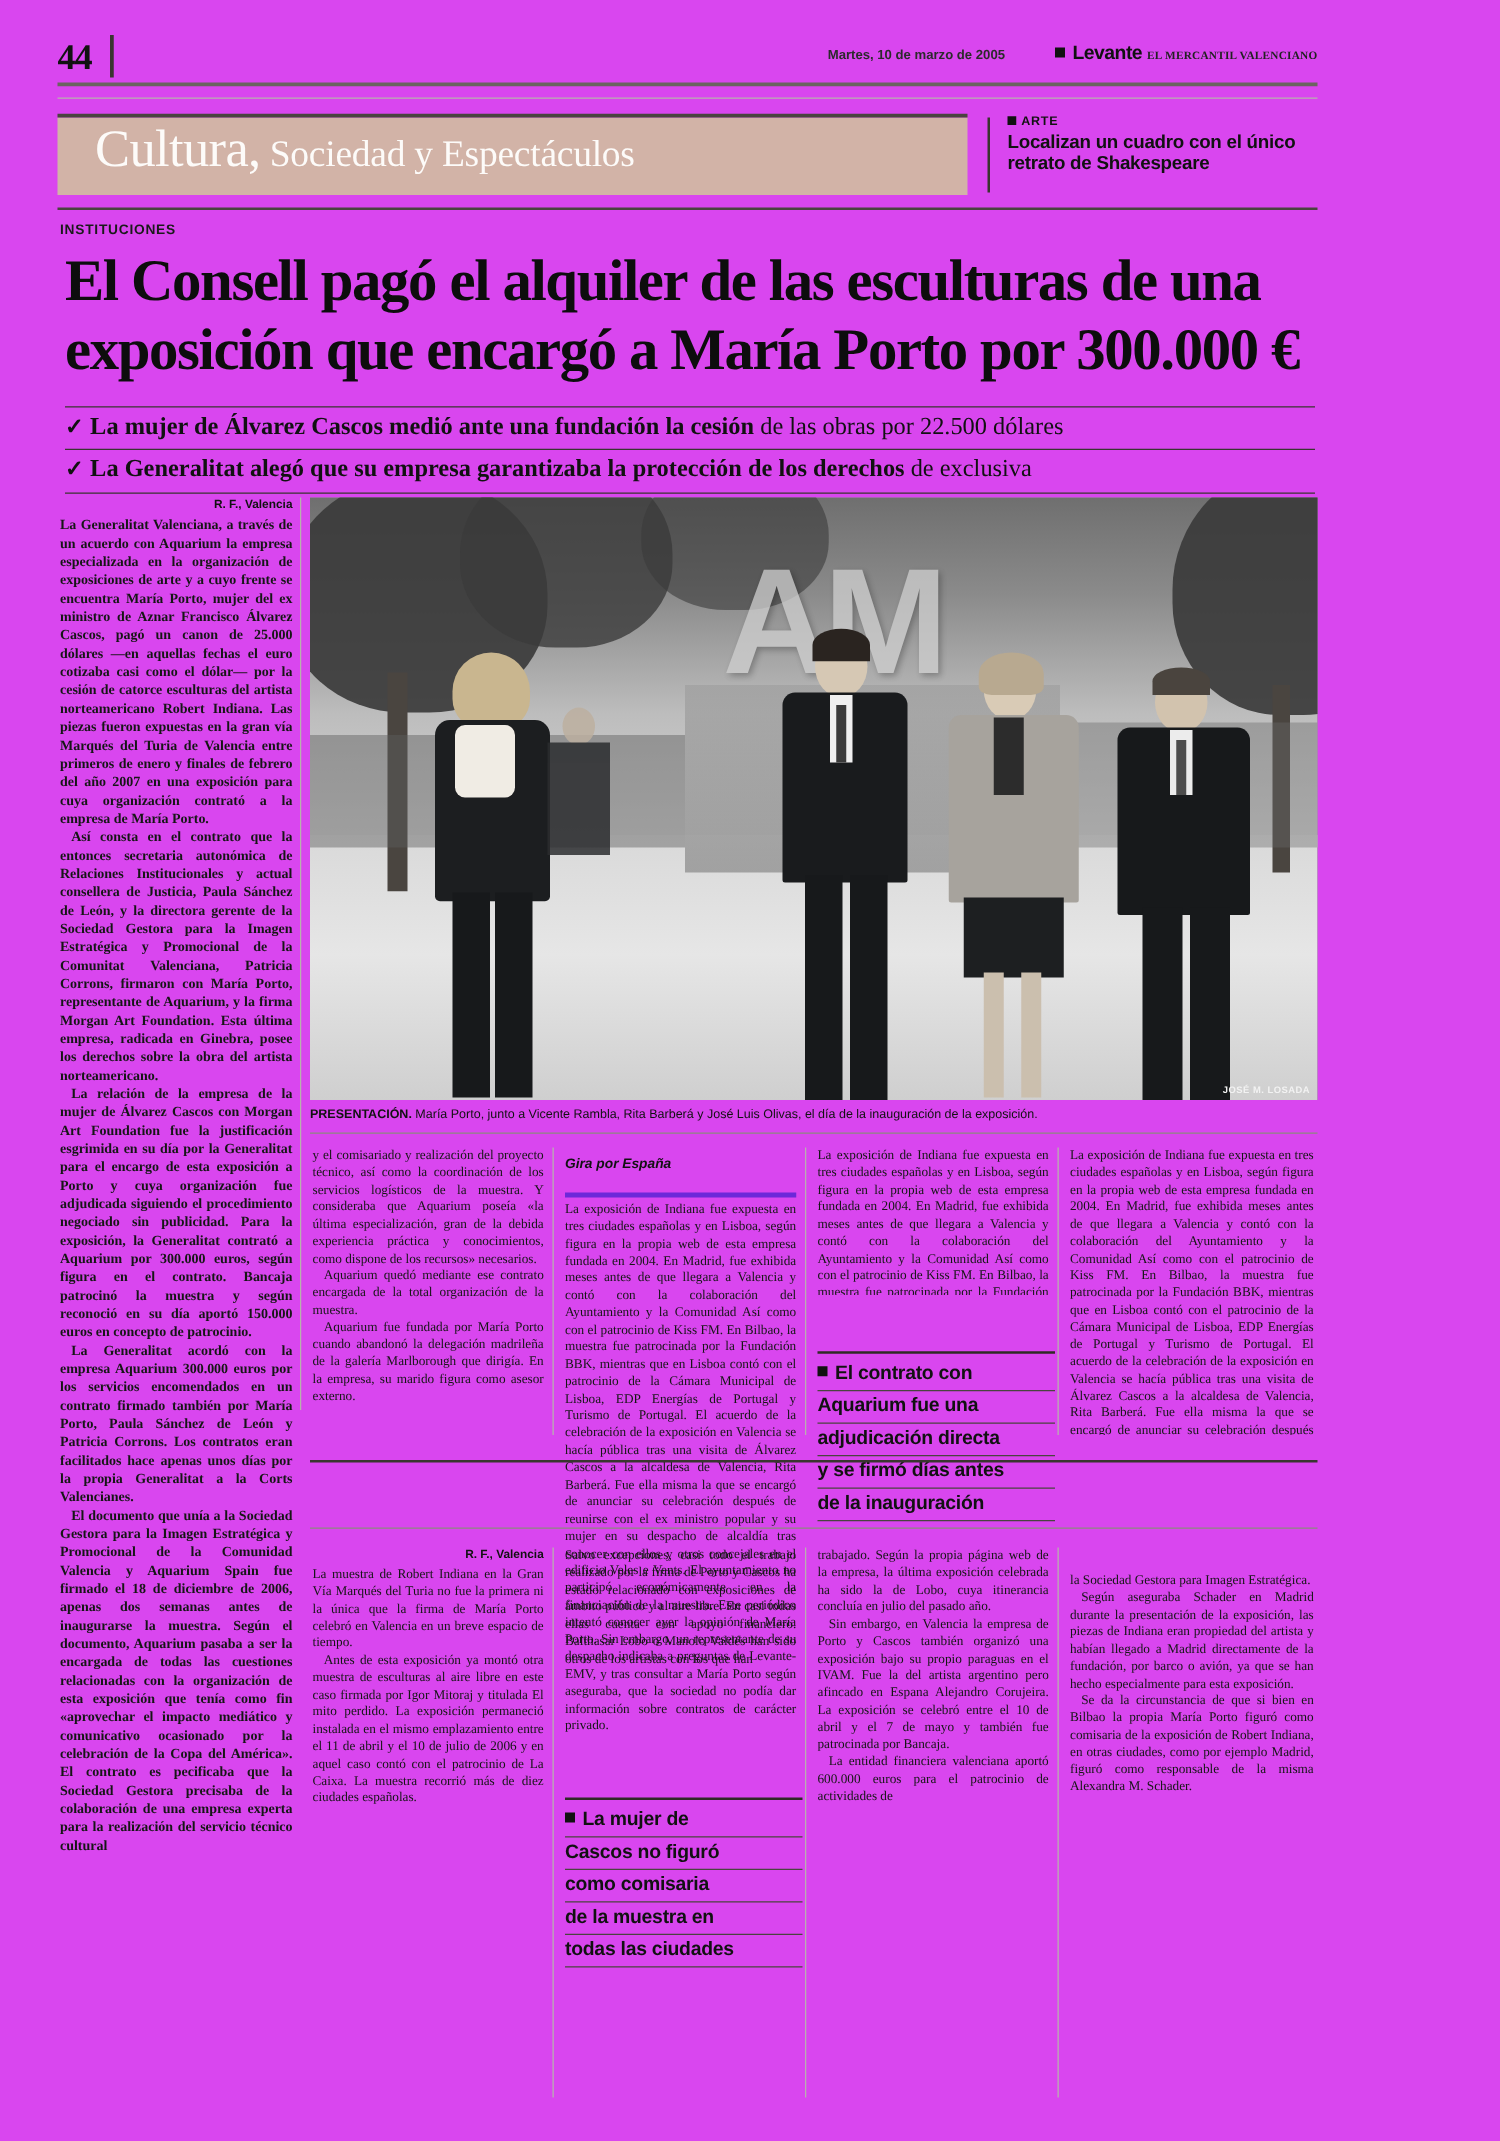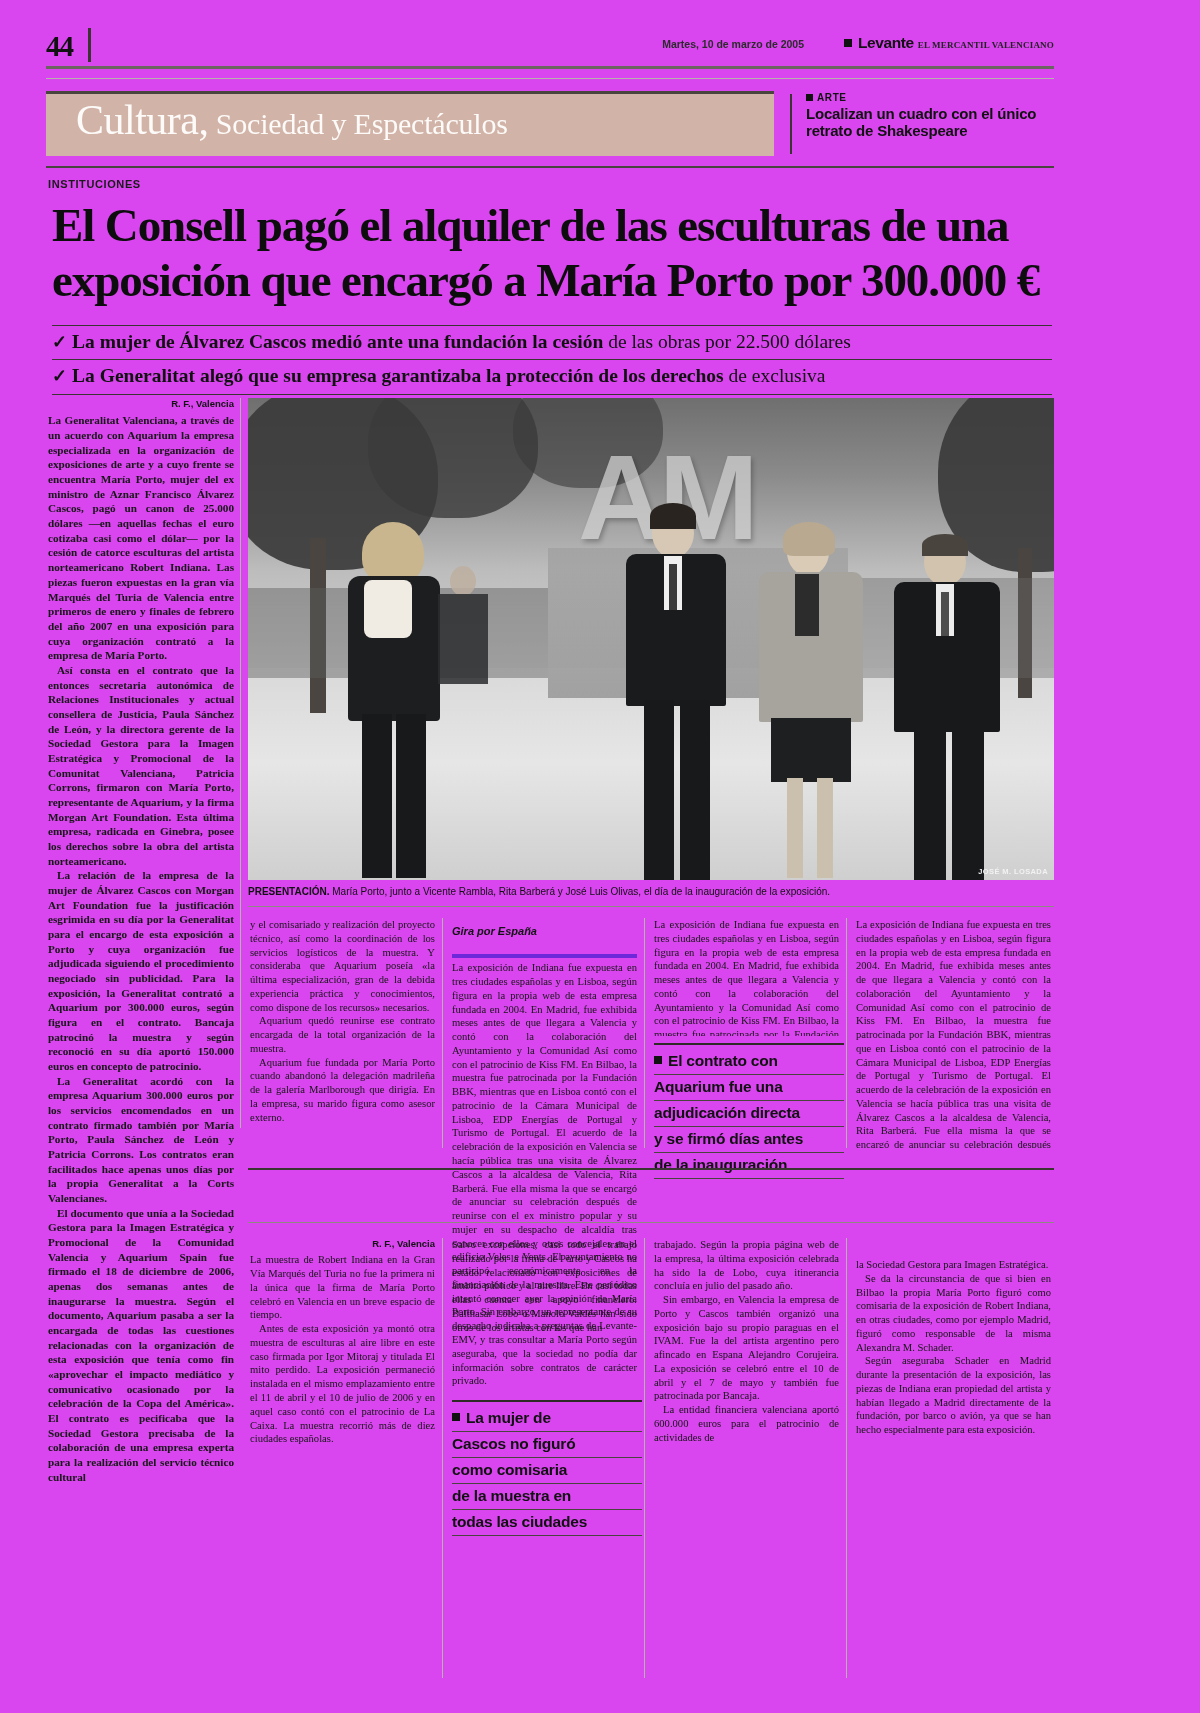--- a/index.html
+++ b/index.html
@@ -329,20 +329,21 @@
 
   
   .pullquote {
     position: absolute;
     font-family: "Liberation Sans", sans-serif;
     font-size: 15.5px;
     font-weight: bold;
     line-height: 1.55;
     color: #111;
     letter-spacing: -0.2px;
+    margin-top: 38px;
   }
   .pullquote .sq {
     display: inline-block;
     width: 8px; height: 8px;
     background: #111;
     margin-right: 6px;
     position: relative; top: -2px;
   }
   .pq-line {
     border-bottom: 1px solid #4a443f;
@@ -506,21 +507,21 @@
     <div class="credit">JOSÉ M. LOSADA</div>
   </div>
 
   <div class="caption">
     <b>PRESENTACIÓN.</b><span> María Porto, junto a Vicente Rambla, Rita Barberá y José Luis Olivas, el día de la inauguración de la exposición.</span>
   </div>
   <div class="rule-under-cap"></div>
 
   <div class="bodycol" style="left:250px; top:918px; width:185px;">
     <p class="first">y el comisariado y realización del proyecto técnico, así como la coordinación de los servicios logísticos de la muestra. Y consideraba que Aquarium poseía «la última especialización, gran de la debida experiencia práctica y conocimientos, como dispone de los recursos» necesarios.</p>
-    <p>Aquarium quedó reunirse ese contrato encargada de la total organización de la muestra.</p>
+    <p>Aquarium quedó mediante ese contrato encargada de la total organización de la muestra.</p>
     <p>Aquarium fue fundada por María Porto cuando abandonó la delegación madrileña de la galería Marlborough que dirigía. En la empresa, su marido figura como asesor externo.</p>
   </div>
   <div class="colrule" style="left:442px; top:918px; height:230px;"></div>
 
   <div class="bodycol" style="left:452px; top:918px; width:185px;">
     <div class="subhead">Gira por España</div>
     <p class="first">La exposición de Indiana fue expuesta en tres ciudades españolas y en Lisboa, según figura en la propia web de esta empresa fundada en 2004. En Madrid, fue exhibida meses antes de que llegara a Valencia y contó con la colaboración del Ayuntamiento y la Comunidad Así como con el patrocinio de Kiss FM. En Bilbao, la muestra fue patrocinada por la Fundación BBK, mientras que en Lisboa contó con el patrocinio de la Cámara Municipal de Lisboa, EDP Energías de Portugal y Turismo de Portugal. El acuerdo de la celebración de la exposición en Valencia se hacía pública tras una visita de Álvarez Cascos a la alcaldesa de Valencia, Rita Barberá. Fue ella misma la que se encargó de anunciar su celebración después de reunirse con el ex ministro popular y su mujer en su despacho de alcaldía tras conocer con ellos y otros concejales en el edificio Veles e Vents. El ayuntamiento no participó económicamente en la financiación de la muestra. Este periódico intentó conocer ayer la opinión de María Porto. Sin embargo, un representante de su despacho indicaba a preguntas de Levante-EMV, y tras consultar a María Porto según aseguraba, que la sociedad no podía dar información sobre contratos de carácter privado.</p>
   </div>
   <div class="colrule" style="left:644px; top:918px; height:230px;"></div>
 
@@ -566,17 +567,17 @@
   <div class="colrule" style="left:644px; top:1238px; height:440px;"></div>
   <div class="bodycol" style="left:654px; top:1238px; width:185px; height:440px; overflow:hidden;">
     <p class="first">trabajado. Según la propia página web de la empresa, la última exposición celebrada ha sido la de Lobo, cuya itinerancia concluía en julio del pasado año.</p>
     <p>Sin embargo, en Valencia la empresa de Porto y Cascos también organizó una exposición bajo su propio paraguas en el IVAM. Fue la del artista argentino pero afincado en Espana Alejandro Corujeira. La exposición se celebró entre el 10 de abril y el 7 de mayo y también fue patrocinada por Bancaja.</p>
     <p>La entidad financiera valenciana aportó 600.000 euros para el patrocinio de actividades de</p>
   </div>
 
   <div class="colrule" style="left:846px; top:1238px; height:440px;"></div>
   <div class="bodycol" style="left:856px; top:1238px; width:195px; height:440px; overflow:hidden;margin-top:20px;">
     <p class="first">la Sociedad Gestora para Imagen Estratégica.</p>
+    <p>Según aseguraba Schader en Madrid durante la presentación de la exposición, las piezas de Indiana eran propiedad del artista y habían llegado a Madrid directamente de la fundación, por barco o avión, ya que se han hecho especialmente para esta exposición.</p>
     <p>Se da la circunstancia de que si bien en Bilbao la propia María Porto figuró como comisaria de la exposición de Robert Indiana, en otras ciudades, como por ejemplo Madrid, figuró como responsable de la misma Alexandra M. Schader.</p>
-    <p>Según aseguraba Schader en Madrid durante la presentación de la exposición, las piezas de Indiana eran propiedad del artista y habían llegado a Madrid directamente de la fundación, por barco o avión, ya que se han hecho especialmente para esta exposición.</p>
   </div>
 
 </div>
 
 </body></html>

